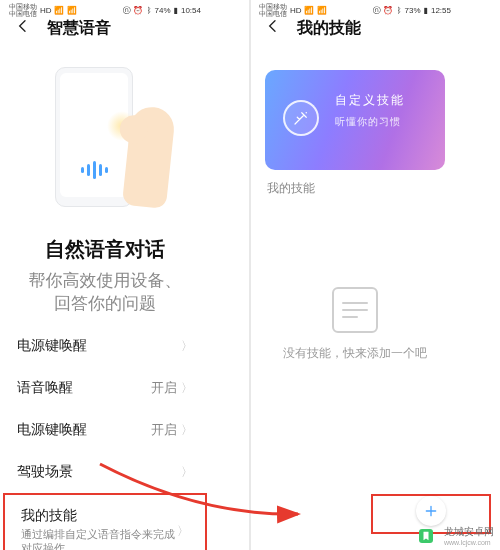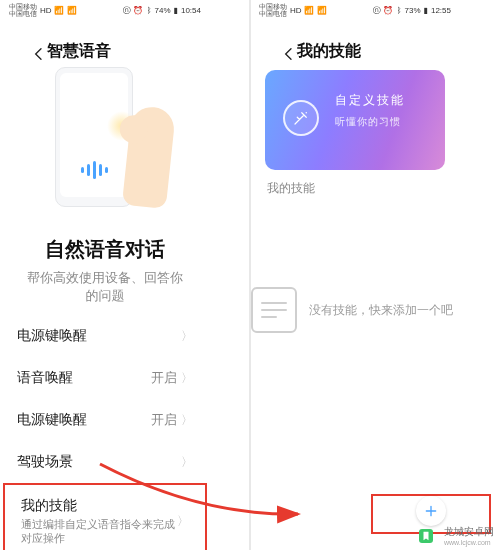--- a/index.html
+++ b/index.html
@@ -7,59 +7,59 @@
   .phone { position: absolute; top: 0; width: 208px; height: 540px; background: #fff; }
   .phone.left { left: 1px; }
   .phone.right { left: 251px; }
   .divider { position: absolute; left: 249px; top: 0; width: 2px; height: 550px; background: #e8e8e8; }
 
   .status-bar { height: 18px; padding: 2px 8px 0 8px; display: flex; justify-content: space-between; align-items: center; font-size: 8px; color: #333; }
   .status-left, .status-right { display: flex; align-items: center; gap: 3px; }
   .status-left .carrier { font-size: 7px; line-height: 7px; color: #555; }
   .sig { font-size: 8px; }
 
-  .header { height: 44px; display: flex; align-items: flex-end; padding: 0 30px; }
+  .header { height: 44px; display: flex; align-items: flex-start; padding: 0 14px; gap: 16px; }
   .back { width: 16px; height: 16px; display: flex; align-items: center; justify-content: center; }
   .title { font-size: 16px; font-weight: 600; color: #111; }
 
   
   .illus { height: 170px; position: relative; display: flex; justify-content: center; align-items: center; }
   .hand { position: relative; width: 120px; height: 160px; }
   .phone-body { position: absolute; left: 10px; top: 0; width: 78px; height: 140px; border-radius: 10px; background: #f6f7f9; border: 1px solid #e5e7ea; }
   .phone-screen { position: absolute; left: 15px; top: 6px; width: 68px; height: 124px; border-radius: 6px; background: #fff; display: flex; align-items: flex-end; justify-content: center; padding-bottom: 18px; }
   .wave { display: flex; gap: 3px; align-items: center; }
   .wave span { width: 3px; background: #4aa3ff; border-radius: 2px; }
   .wave span:nth-child(1){height:6px} .wave span:nth-child(2){height:12px} .wave span:nth-child(3){height:18px} .wave span:nth-child(4){height:12px} .wave span:nth-child(5){height:6px}
   .thumb { position: absolute; right: -6px; top: 40px; width: 44px; height: 100px; background: #fbe3c8; border-radius: 22px 22px 12px 12px; transform: rotate(6deg); }
   .thumb::before { content:""; position:absolute; left:-10px; top:10px; width:28px; height:28px; background:#fbe3c8; border-radius:50%; }
   .glow { position:absolute; right:28px; top:44px; width:30px; height:30px; border-radius:50%; background: radial-gradient(circle,#ffe8a8 0%,rgba(255,232,168,0) 70%); }
 
   .hero-title { text-align:center; font-size:20px; font-weight:600; color:#111; margin-top:4px; }
-  .hero-sub { text-align:center; font-size:13px; color:#8a8a8a; margin-top:6px; padding: 0 20px; }
+  .hero-sub { text-align:center; font-size:17px; color:#8a8a8a; margin-top:6px; padding: 0 20px; }
 
   .list { margin-top: 10px; }
   .item { display:flex; justify-content:space-between; align-items:center; padding: 12px 16px; font-size:14px; color:#222; min-height:42px; border-top: none; }
   .item .val { color:#888; font-size:13px; display:flex; align-items:center; gap:4px; }
   .chev { color:#bbb; font-size:12px; }
   .item.two { flex-direction: column; align-items: flex-start; gap:2px; position:relative; padding-right: 30px;}
   .item.two .sub { font-size:11px; color:#8a8a8a; line-height:14px; }
   .item.two .chev { position:absolute; right:16px; top:50%; transform:translateY(-50%); }
 
   .hl-box { border:2px solid #e63a2e; margin: 0 2px; }
 
   
   .card { margin: 8px 14px 0 14px; height: 100px; border-radius: 10px; background: linear-gradient(110deg,#6aa8ff 0%, #8d7dff 40%, #b070e6 70%, #d88bd8 100%); position:relative; color:#fff; padding: 22px 16px 0 70px; }
   .card-icon { position:absolute; left:18px; top:30px; width:36px; height:36px; border-radius:50%; border:2px solid rgba(255,255,255,.85); display:flex; align-items:center; justify-content:center; background: rgba(255,255,255,.12);}
   .card-icon svg { width:18px; height:18px; }
   .card-title { font-size:12px; font-weight:500; letter-spacing:2px; }
   .card-sub { font-size:10px; opacity:.85; margin-top:6px; letter-spacing:1px; }
 
   .sec-label { font-size:12px; color:#888; padding: 10px 16px 0 16px; }
 
-  .empty { margin-top: 90px; display:flex; align-items:center; gap:12px; color:#bfbfbf; }
+  .empty { margin-top: 90px; display:flex; flex-direction:column; align-items:center; gap:12px; color:#bfbfbf; }
   .empty-icon { width:46px; height:46px; border:2px solid #cfcfcf; border-radius:6px; display:flex; flex-direction:column; justify-content:center; gap:5px; padding:8px 8px; }
   .empty-icon div { height:2px; background:#cfcfcf; border-radius:1px; }
   .empty-icon div:nth-child(3){ width:60%; }
   .empty-text { font-size:12px; color:#9a9a9a; }
 
   .fab-zone { position:absolute; left:120px; bottom:6px; width:120px; height:40px; border:2px solid #e63a2e; }
   .fab { position:absolute; left:50%; bottom:6px; transform:translateX(-50%); width:30px; height:30px; border-radius:50%; background:#fff; box-shadow:0 1px 3px rgba(0,0,0,.18); display:flex; align-items:center; justify-content:center; }
 
   .arrow { position:absolute; top:456px; left:90px; width:220px; height:70px; pointer-events:none; z-index:10; }
 

